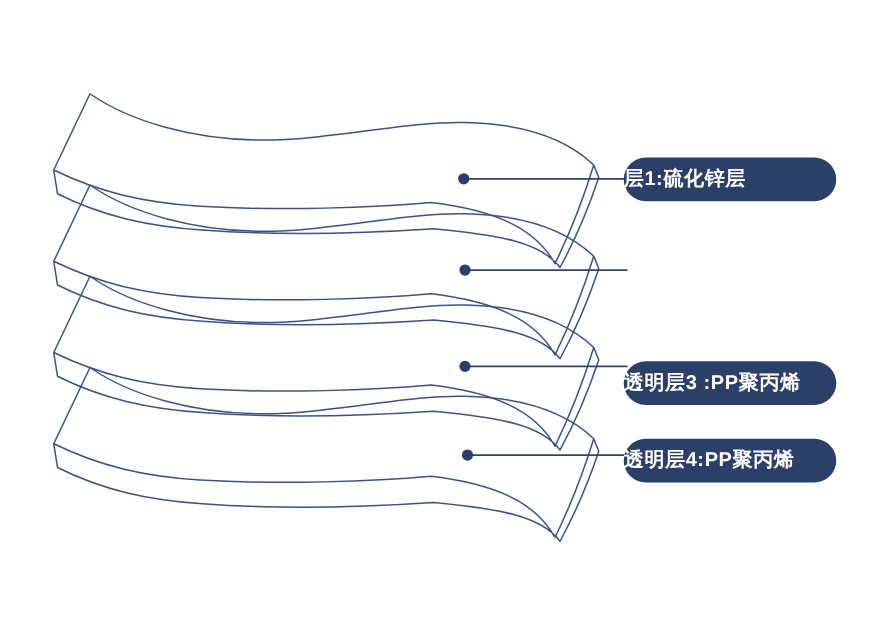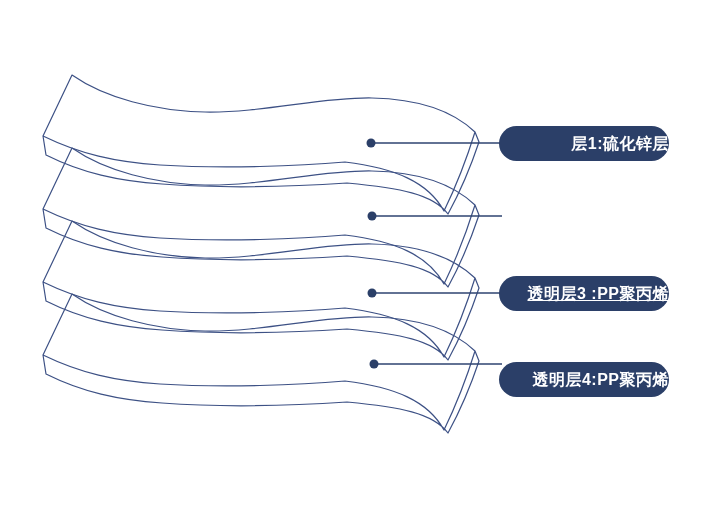--- a/index.html
+++ b/index.html
@@ -26,28 +26,28 @@
     position: absolute;
     left: 499px;
     width: 170px;
     height: 35px;
     border-radius: 18px;
     background: #2b3f68;
     color: #ffffff;
     font-size: 16px;
     font-weight: bold;
     line-height: 35px;
-    text-align: right;
+    text-align: left;
     white-space: nowrap;
     letter-spacing: 0.5px;
   }
   .pill-1 { top: 126px; }
   .pill-2 { top: 199px; }
-  .pill-3 { top: 276px; text-decoration: underline; }
-  .pill-4 { top: 362px; }
+  .pill-3 { top: 289px; }
+  .pill-4 { top: 351px; }
 </style>
 </head>
 <body>
 
 <div class="canvas">
 
   <svg class="diagram-svg" viewBox="0 0 712 505" xmlns="http://www.w3.org/2000/svg">
     <defs>
       <g id="sheet-proto" fill="none" stroke="#3d5185" stroke-width="1.2" stroke-linecap="round" stroke-linejoin="round">
         <path d="M43,136 L72,75

